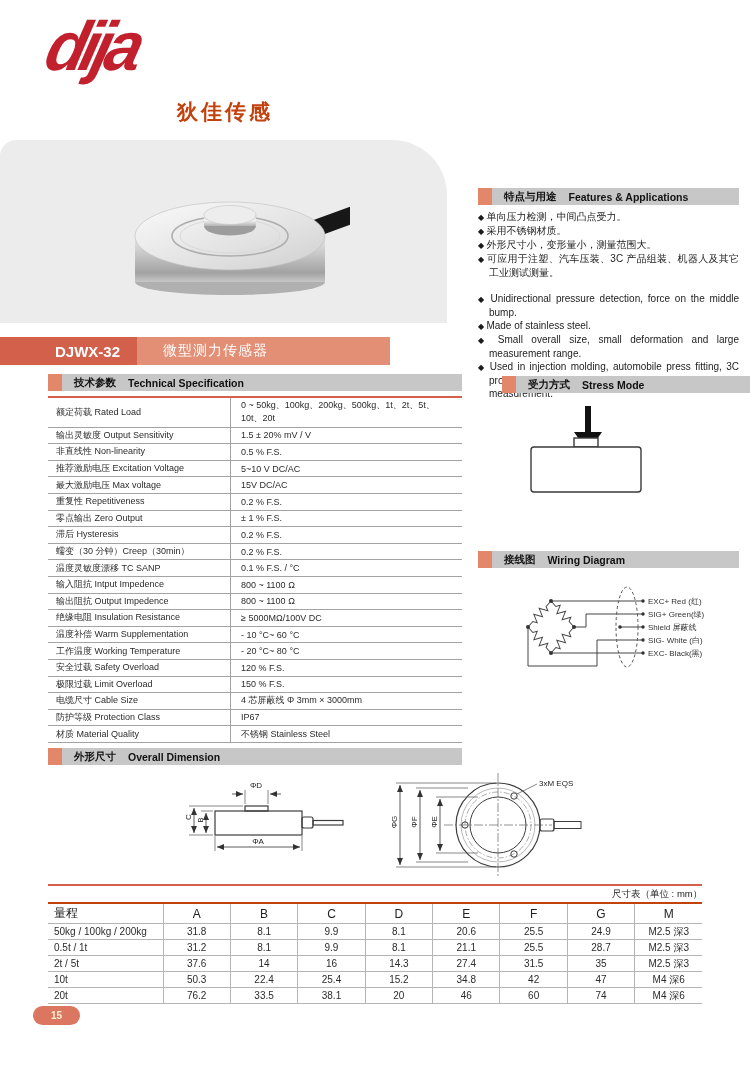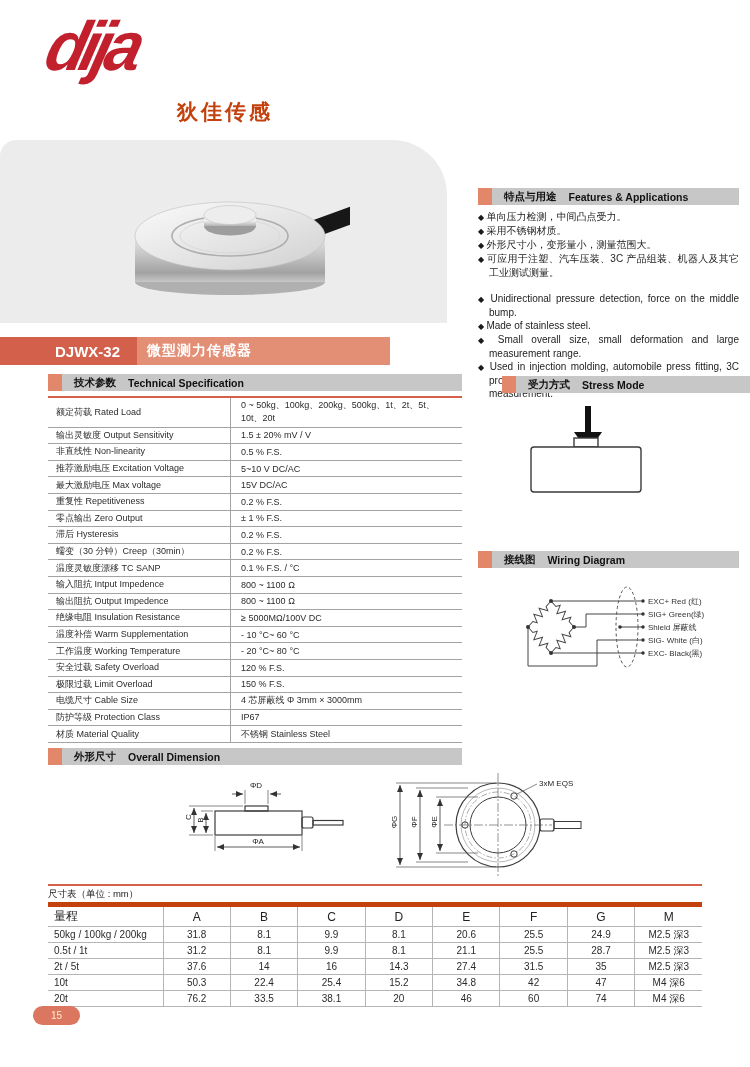--- a/index.html
+++ b/index.html
@@ -14,22 +14,22 @@
 
   
   .photo-block { position:absolute; left:0; top:140px; width:447px; height:183px; background:#ececec;
                  border-top-left-radius:16px; border-top-right-radius:55px; }
   .photo-block svg { position:absolute; left:110px; top:38px; }
 
   
   .banner { position:absolute; left:0; top:323px; width:390px; height:28px; display:flex;margin-top:14px; }
   .banner-model-seg { width:137px; background:#d2604a; color:#fff; font-size:15px; font-weight:bold;
                       display:flex; align-items:center; padding-left:55px; box-sizing:border-box; }
-  .banner-name-seg { flex:1; background:#e28f76; color:#fff; font-size:14px; font-weight:bold;
-                     display:flex; align-items:center; padding-left:10px; letter-spacing:1px; }
+  .banner-name-seg { flex:1; background:#e28f76; color:#fff; font-size:14px; font-weight:normal;
+                     display:flex; align-items:center; padding-left:26px; letter-spacing:1px; }
 
   
   .sec-header { position:absolute; height:17px; display:flex; }
   .sec-sq { width:14px; height:17px; background:#e2876a; flex:none; }
   .sec-bar { flex:1; background:#c7c7c7; display:flex; align-items:center; padding-left:12px; }
   .sec-cn { font-size:10.5px; font-weight:bold; color:#111; }
   .sec-en { font-size:10.5px; font-weight:bold; color:#111; margin-left:12px; }
 
   
   .features-lists { position:absolute; left:478px; top:210px; width:261px; }
@@ -45,29 +45,29 @@
   .spec-table td.spec-value { border-left:1px solid #a3a3a3; padding-left:10px; }
 
   
   .diagram-svg { position:absolute; }
   .wire-labels { position:absolute; left:648px; top:595px; width:92px; display:flex; flex-direction:column; }
   .wire-label { height:13px; line-height:13px; font-size:8px; color:#333; white-space:nowrap; }
 
   
   .dim-table { position:absolute; left:48px; top:884px; width:654px; border-collapse:collapse;
                border-top:2px solid #d2604a; table-layout:fixed; }
-  .dim-table .cap-row td { font-size:9.5px; color:#222; text-align:left; height:15px; border-bottom:5px solid #c2410c; }
+  .dim-table .cap-row td { font-size:9.5px; color:#222; text-align:right; height:15px; border-bottom:2px solid #c2410c; }
   .dim-table th { font-size:12px; font-weight:normal; color:#222; height:14px; border-bottom:1px solid #b5b5b5; text-align:center; }
   .dim-table td { font-size:10px; color:#2b2b2b; height:12px; border-bottom:1px solid #b5b5b5; text-align:center; padding:0.5px 0; }
   .dim-table th + th, .dim-table td + td { border-left:1px solid #b5b5b5; }
   .dim-table .range-col { text-align:left; padding-left:6px; }
 
   
   .page-pill { position:absolute; left:33px; top:1006px; width:47px; height:19px; background:#db7660;
-               border-radius:10px; color:#ffefcf; font-size:10px; font-weight:normal;
+               border-radius:10px; color:#ffefcf; font-size:10px; font-weight:bold;
                display:flex; align-items:center; justify-content:center; }
 
   svg text { font-family:"Liberation Sans","DejaVu Sans",sans-serif; }
 </style>
 </head>
 <body>
 
 <div class="page">
 
   <div class="logo">

